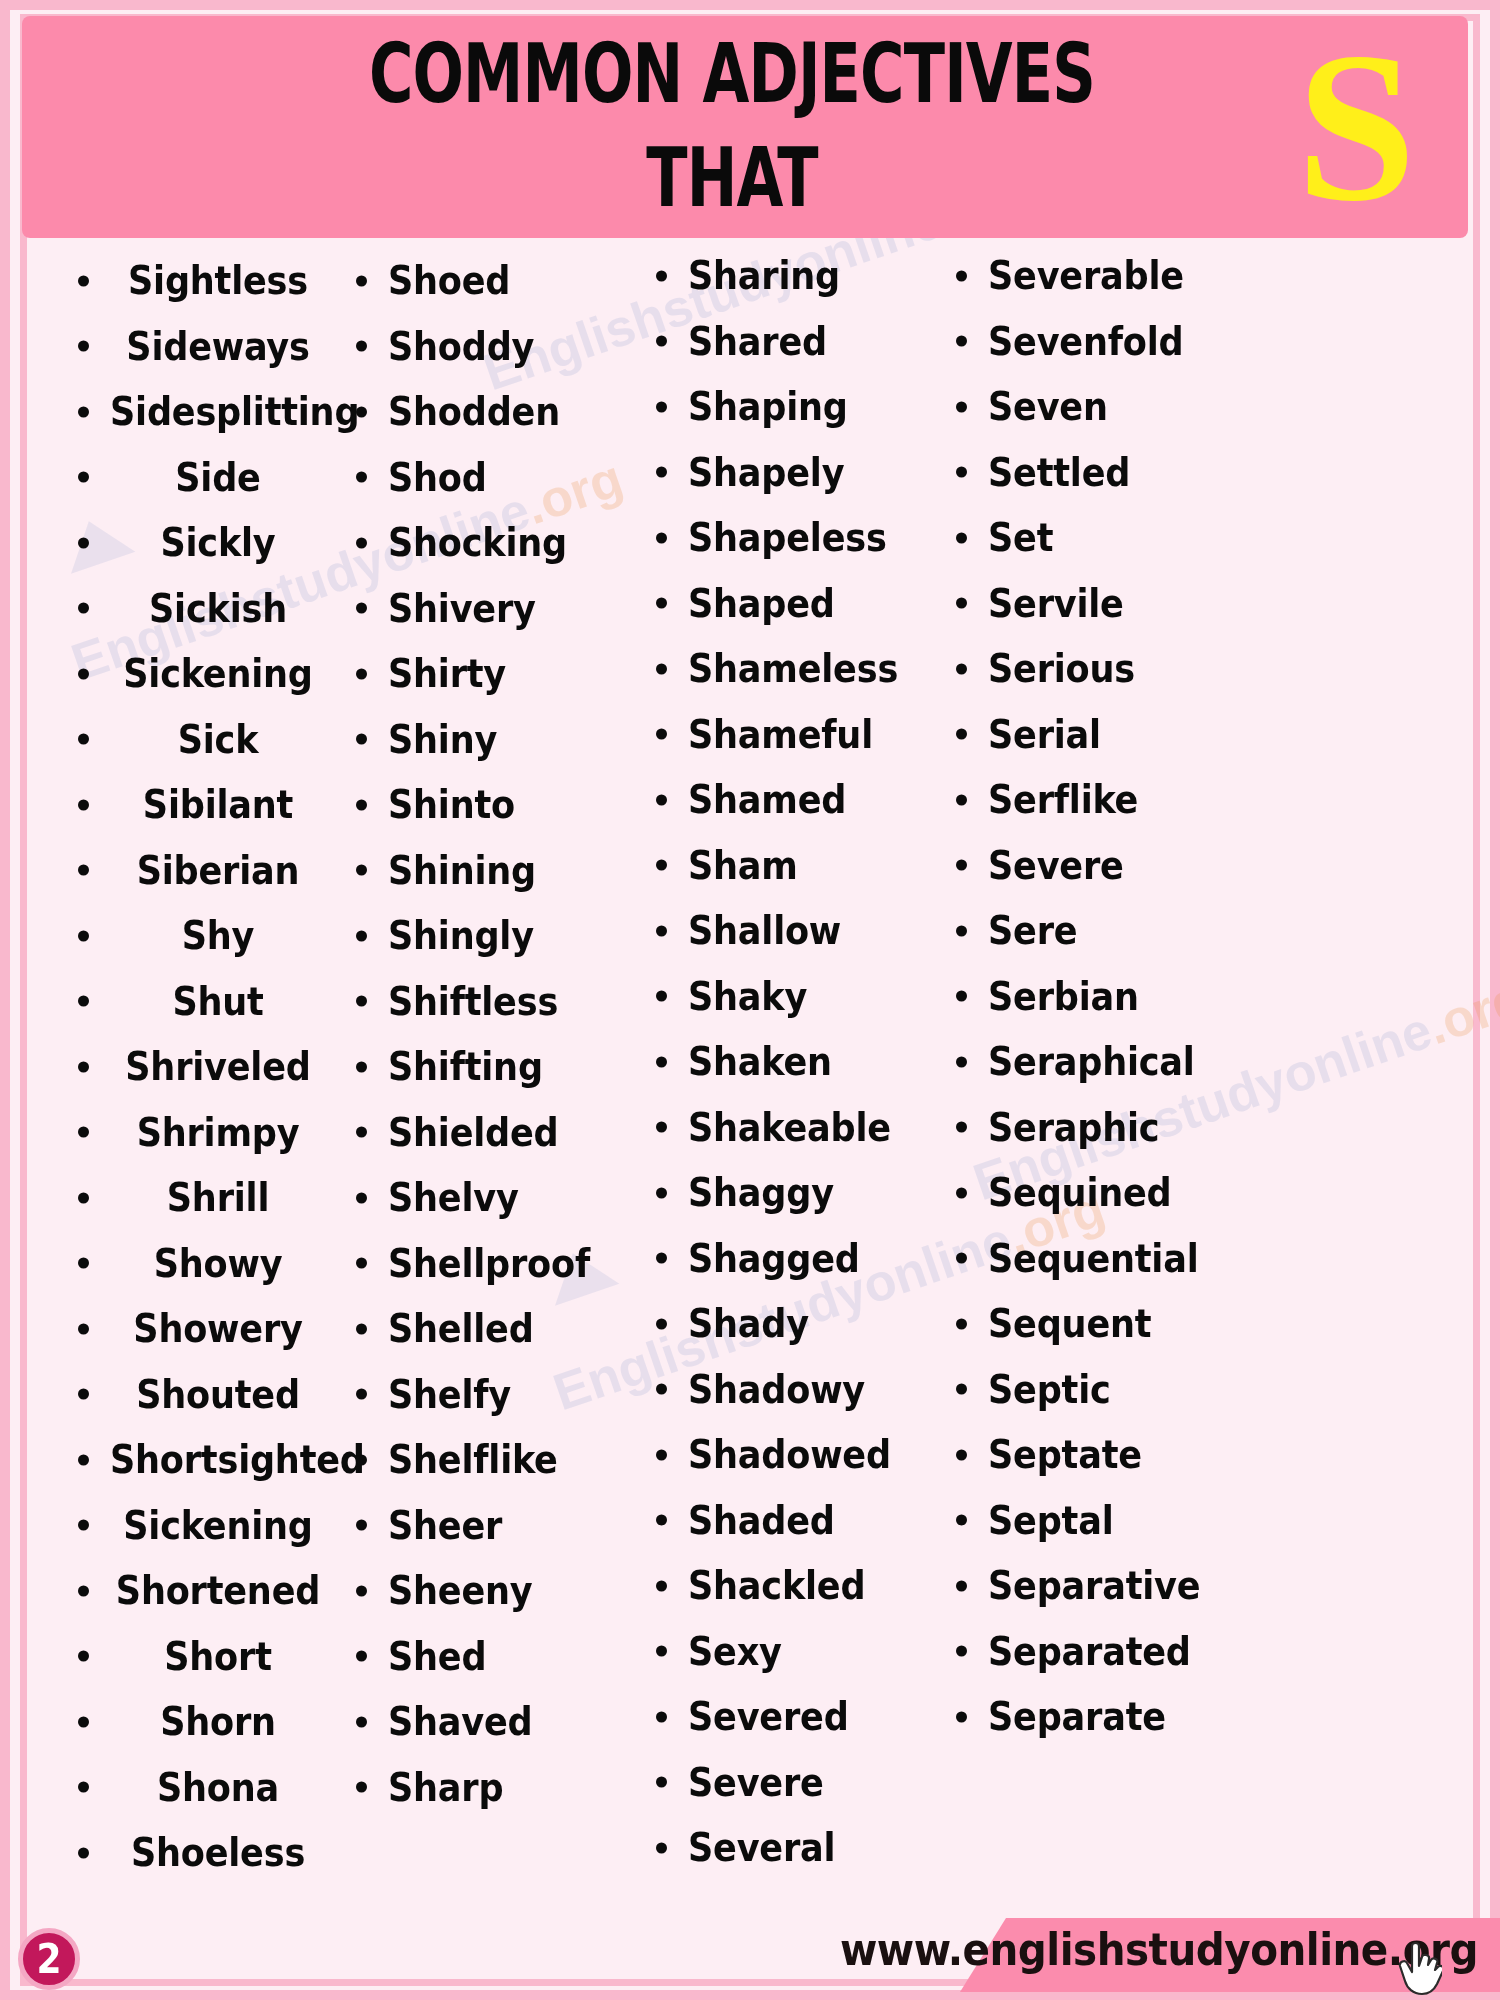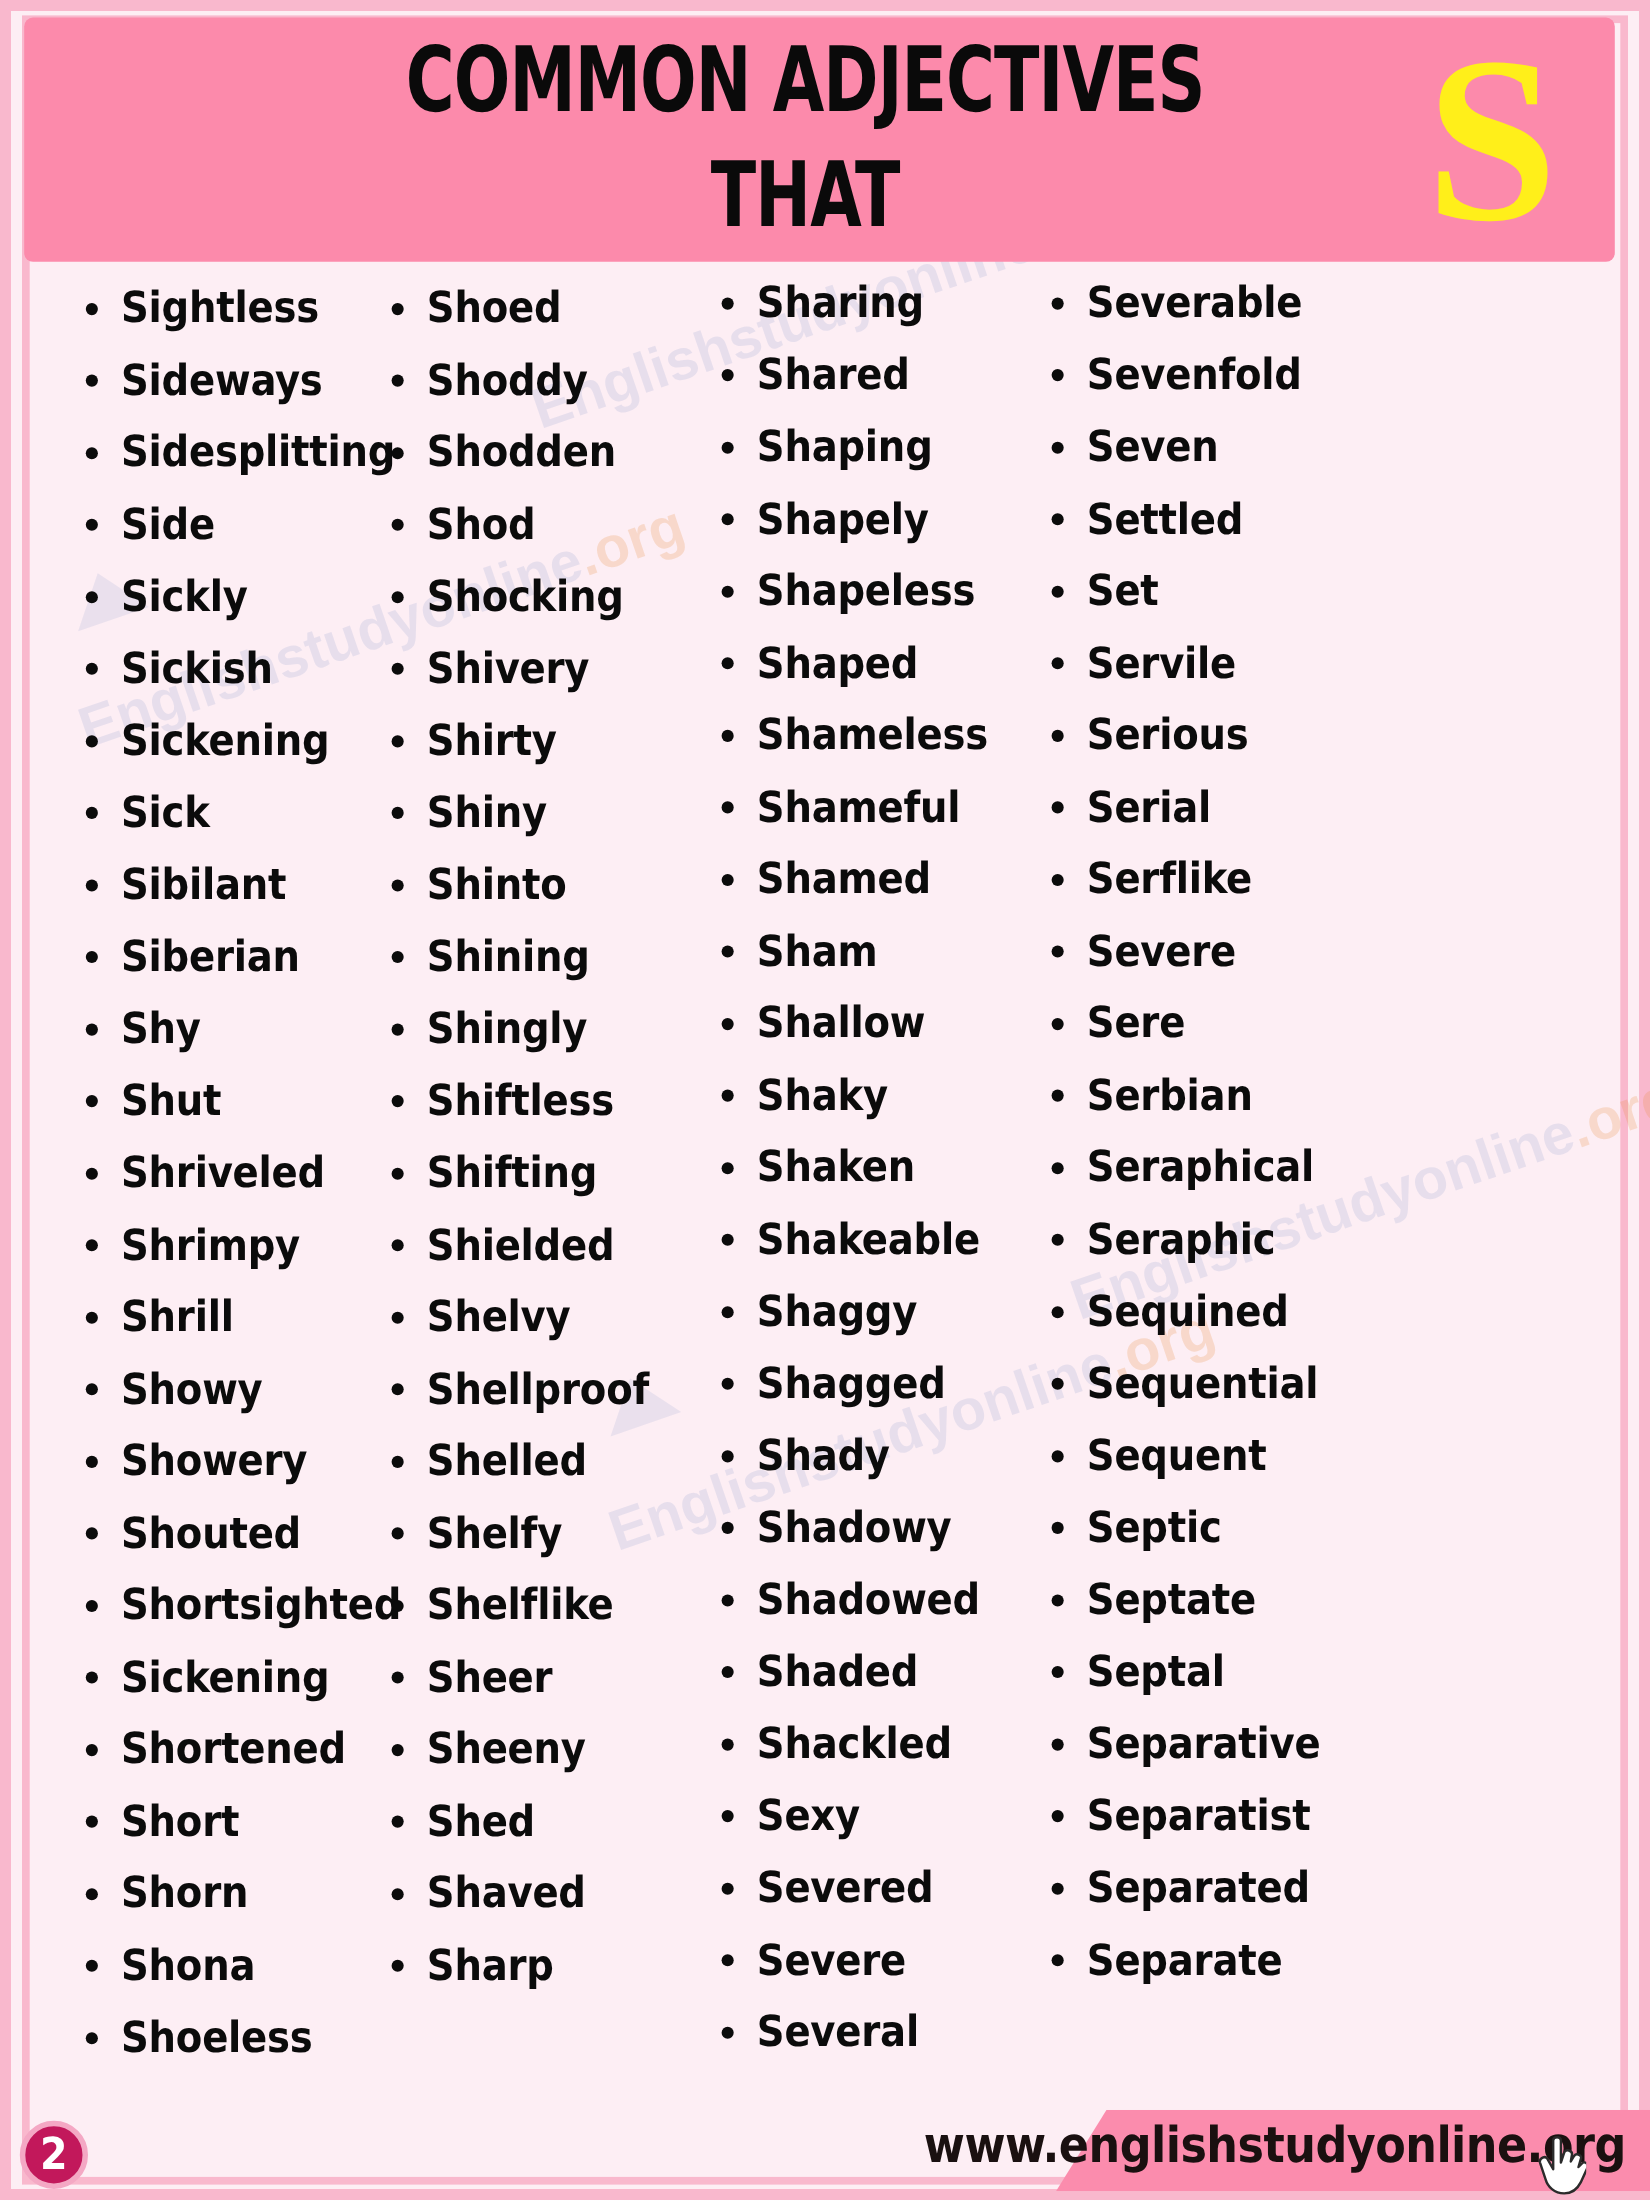--- a/index.html
+++ b/index.html
@@ -134,21 +134,21 @@
     height: 1638px;
     display: flex;
     z-index: 4;
   }
   .col {
     box-sizing: border-box;
     padding: 0;
     margin: 0;
     list-style: none;
   }
-  .col-1 { width: 290px; padding-left: 38px; }
+  .col-1 { width: 290px; padding-left: 38px; text-align: center; }
   .col-2 { width: 300px; padding-left: 26px; }
   .col-3 { width: 300px; padding-left: 26px; }
   .col-4 { width: 300px; padding-left: 26px; }
 
   .col li {
     position: relative;
     font-family: "Liberation Sans Narrow", "DejaVu Sans Condensed", "Liberation Sans", sans-serif;
     font-weight: 700;
     font-size: 39px;
     line-height: 65.5px;
@@ -385,21 +385,20 @@
         <li>Serbian</li>
         <li>Seraphical</li>
         <li>Seraphic</li>
         <li>Sequined</li>
         <li>Sequential</li>
         <li>Sequent</li>
         <li>Septic</li>
         <li>Septate</li>
         <li>Septal</li>
         <li>Separative</li>
-        <li>Separatist</li>
         <li>Separated</li>
         <li>Separate</li>
       </ul>
   </div>
 
   <div class="footer-banner"></div>
   <div class="footer-url">www.englishstudyonline.org</div>
   <svg class="hand-cursor" viewBox="0 0 48 60">
     <path d="M18 8 c0-4 7-4 7 0 v20 l3-9 c1-4 8-2 7 2 l-1 6 3-5 c2-3 8-1 6 3 l-2 7 3-3 c2-3 7 0 5 4 l-6 13 c-3 6-8 10-15 10 -9 0-15-6-17-13 l-5-15 c-1-4 5-7 7-3 l5 9 z" fill="#ffffff" stroke="#2b2b2b" stroke-width="2.2" stroke-linejoin="round"></path>
   </svg>

